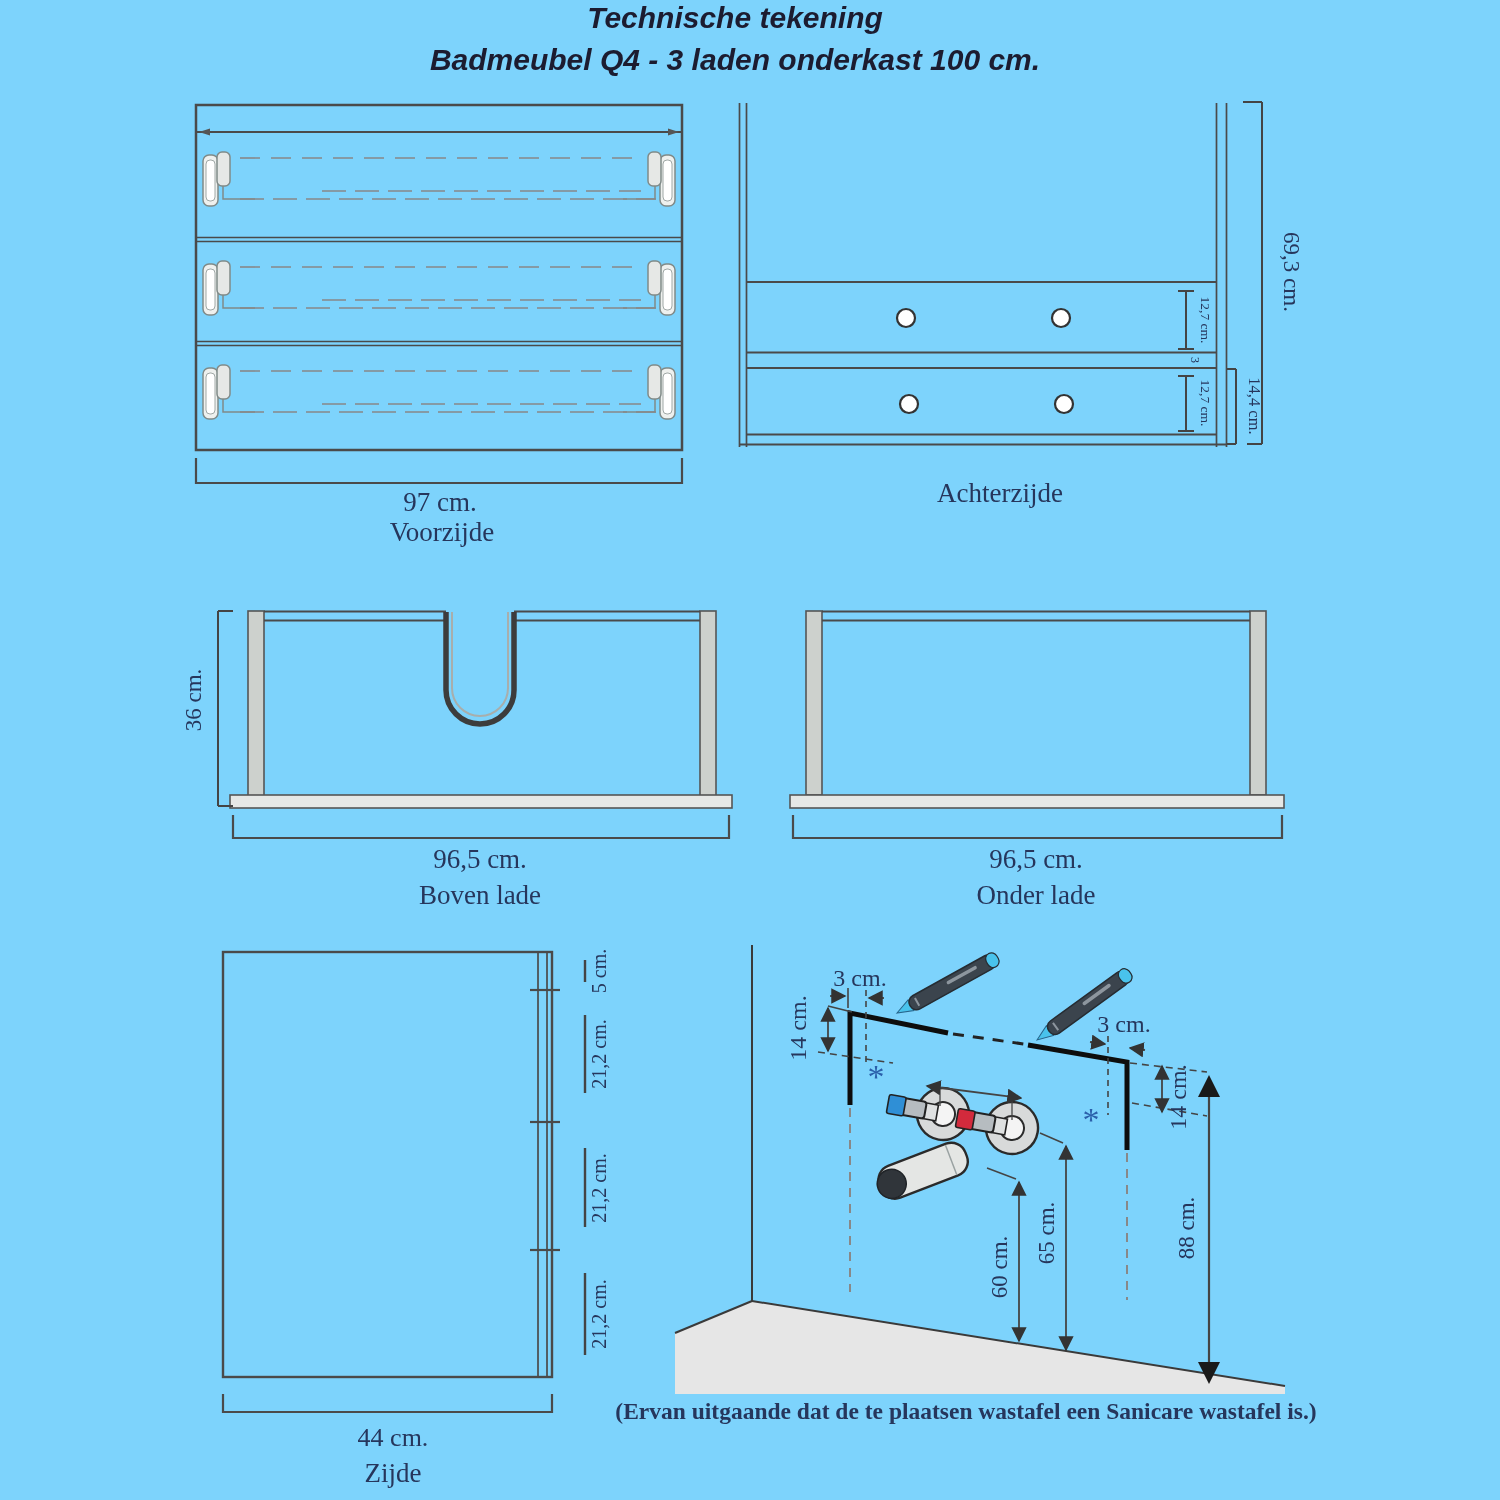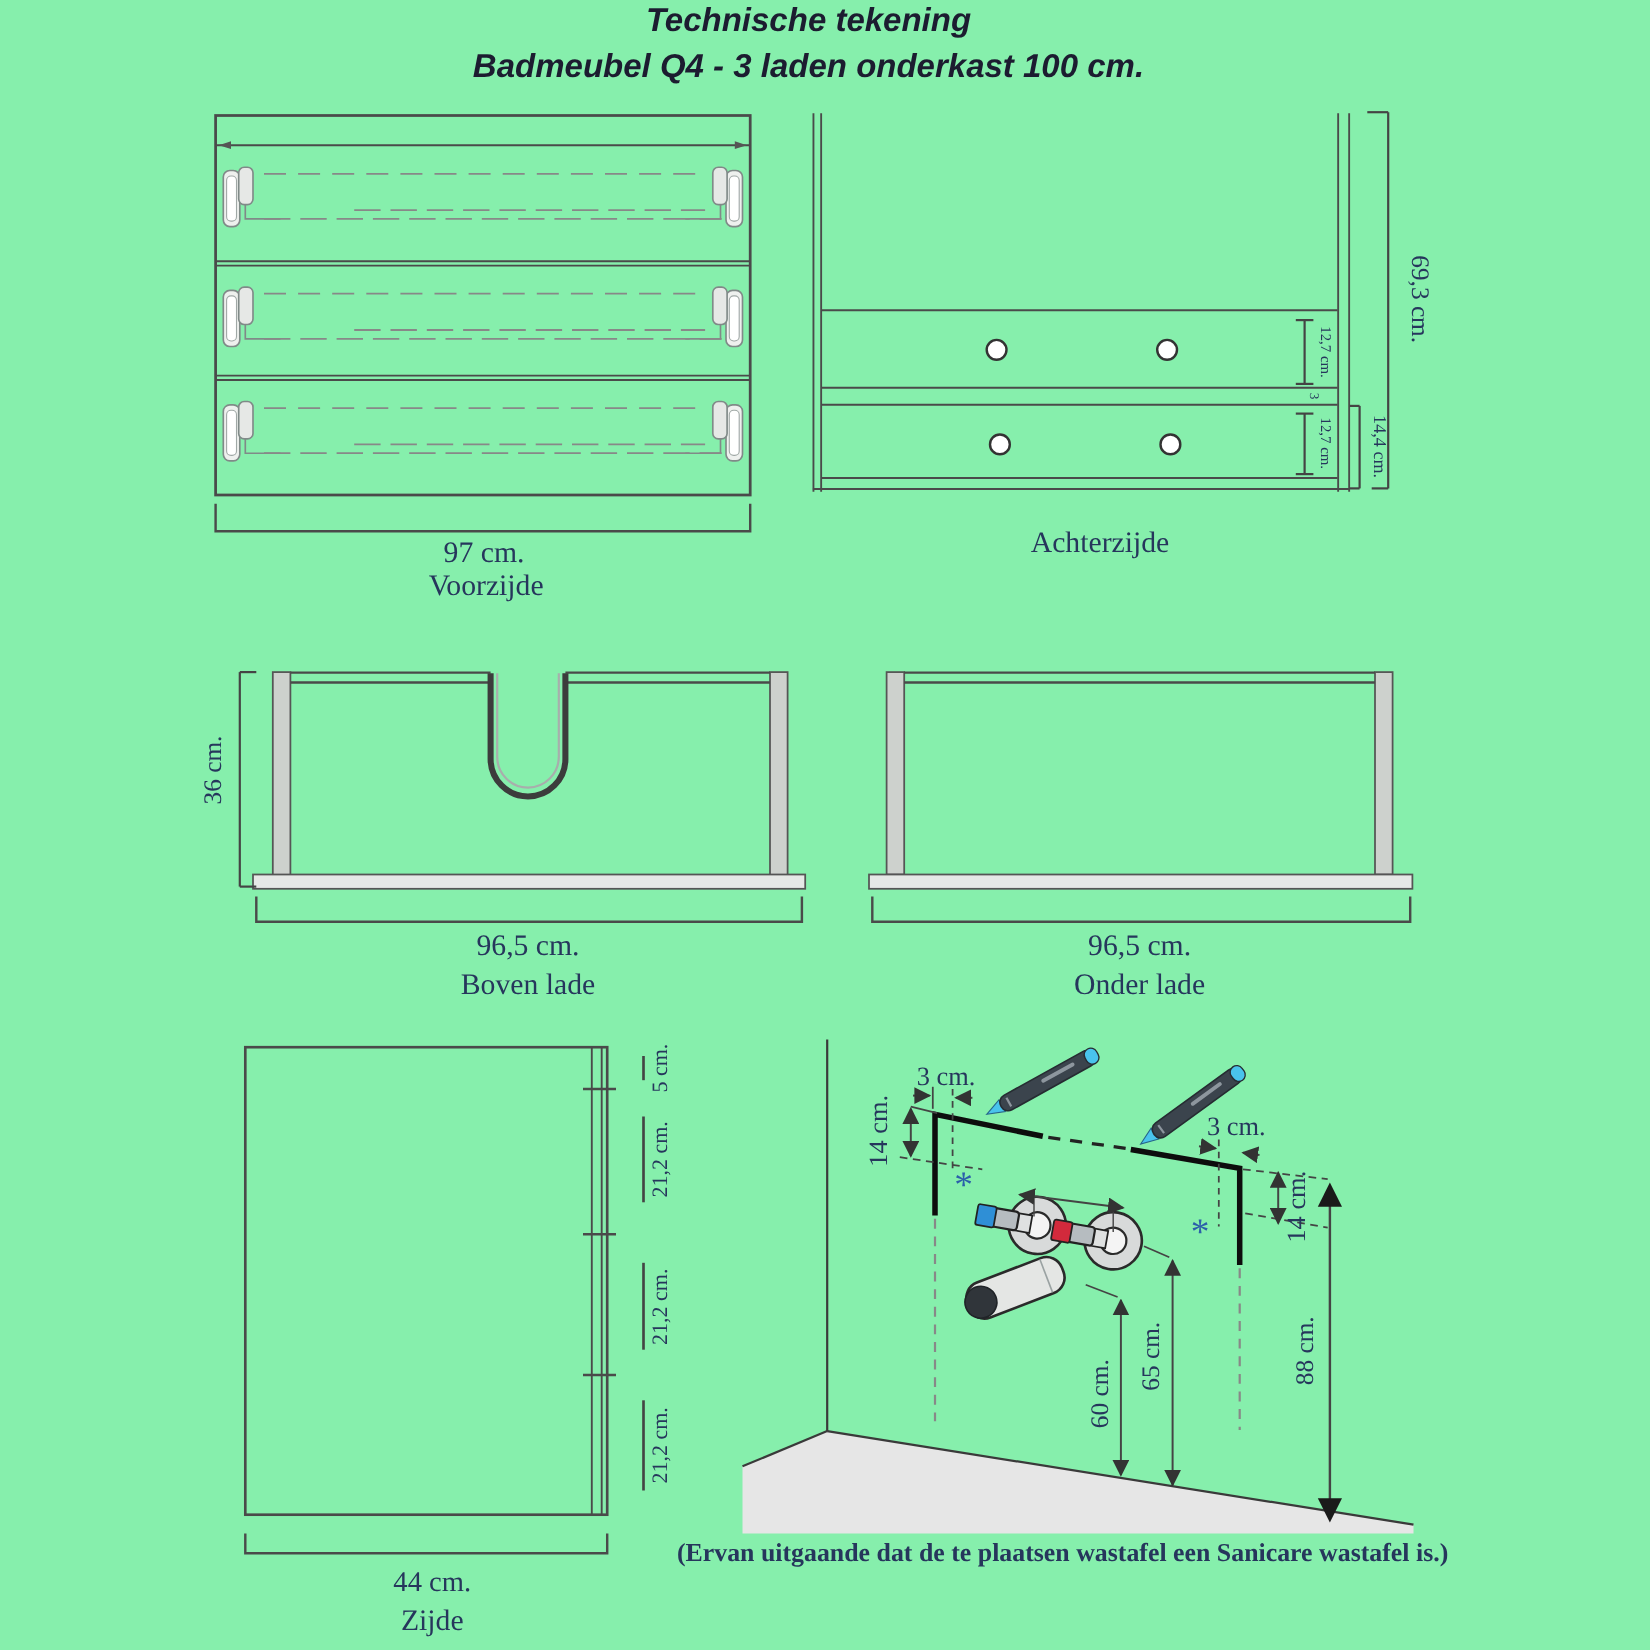--- a/index.html
+++ b/index.html
@@ -1,16 +1,16 @@
 <!DOCTYPE html>
 <html><head>
 <meta charset="utf-8">
 <style>
   html,body{margin:0;padding:0;background:#ffffff;}
-  .page{width:1500px;height:1500px;position:relative;background:#86efac;overflow:hidden;}
+  .page{width:1500px;height:1500px;position:relative;background:#7dd3fc;overflow:hidden;}
   svg{display:block;}
   text{user-select:none;}
   .dim{font-family:"Liberation Serif","DejaVu Serif",serif;fill:#26365c;}
   .ttl{font-family:"Liberation Sans","DejaVu Sans",sans-serif;font-weight:bold;font-style:italic;fill:#1c1c30;}
   .ln{stroke:#4a4a4a;fill:none;}
   .thick{stroke:#0d0d0d;fill:none;}
   .thin{stroke:#444;fill:none;}
   .dash{stroke:#888;fill:none;}
 </style>
 </head>

